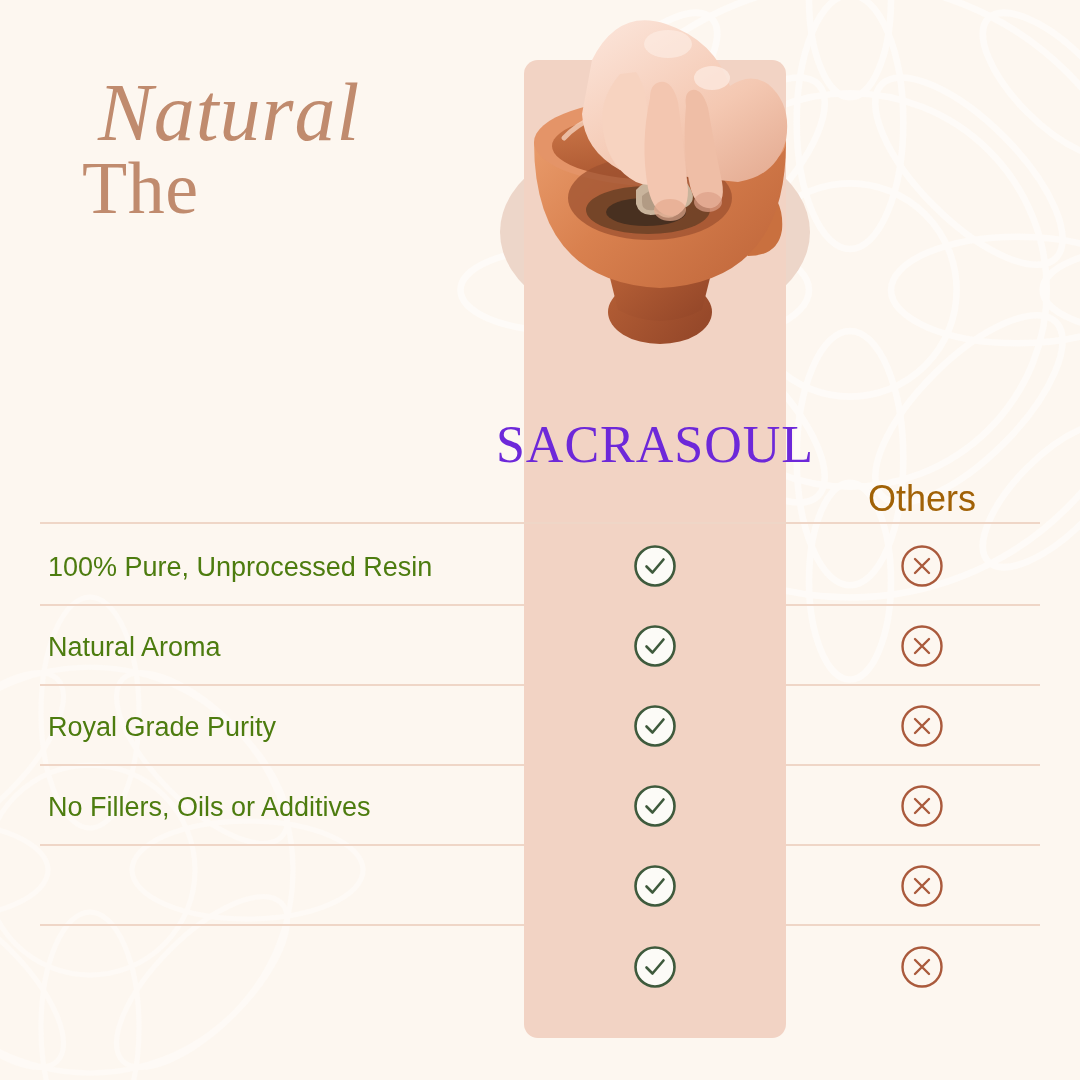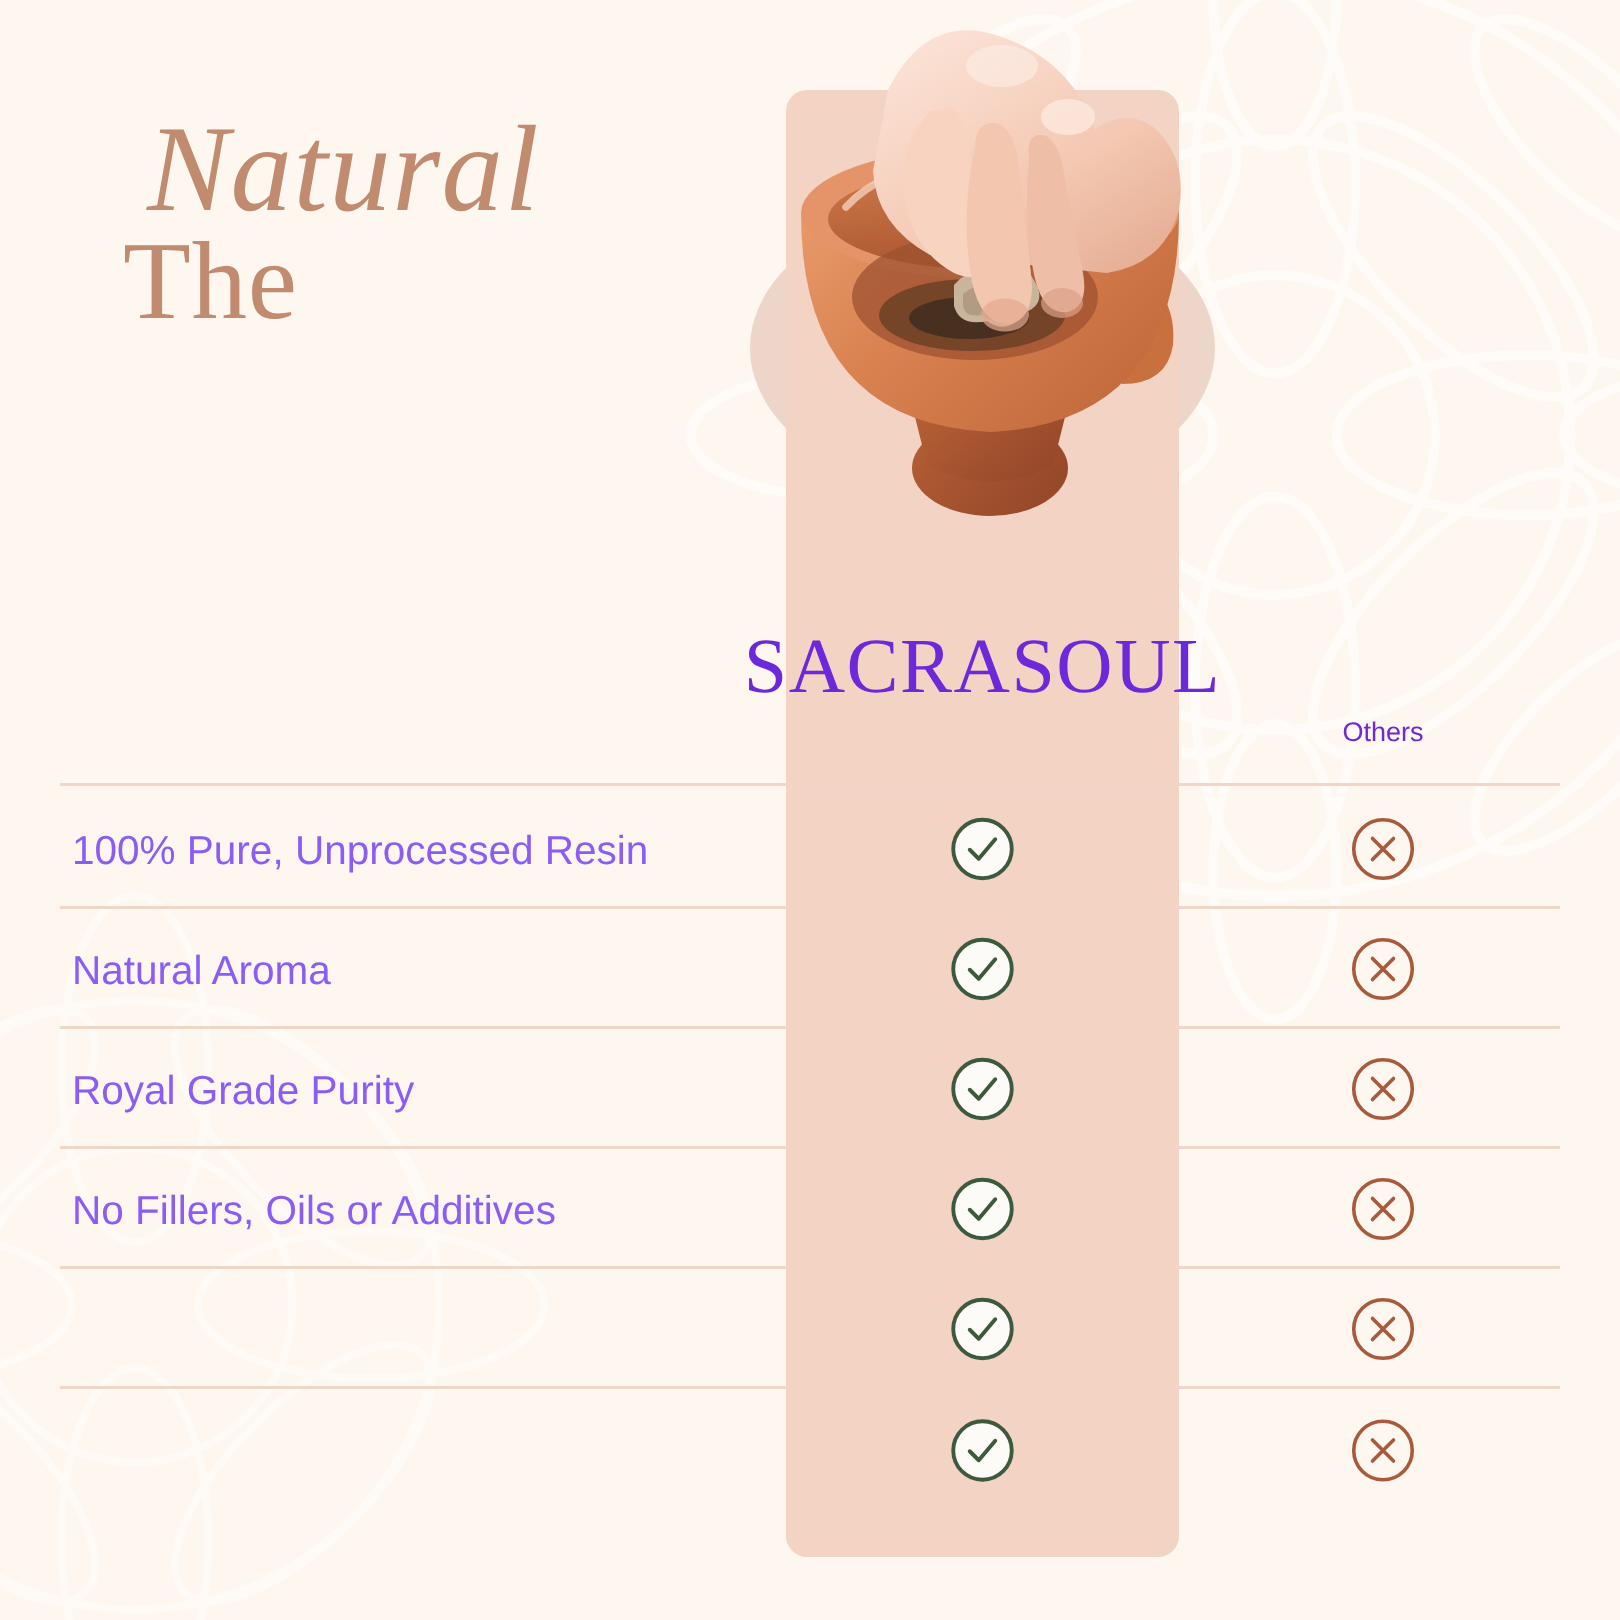--- a/index.html
+++ b/index.html
@@ -75,22 +75,22 @@
     color:#6d28d9;
     white-space:nowrap;
   }
 
   
   #others-header {
     position:absolute;
     left:822px; top:478px;
     width:200px;
     text-align:center;
-    font-size:18px;
-    color:#6d28d9;
+    font-size:36px;
+    color:#a16207;
     font-family:"Liberation Sans", sans-serif;
   }
   .table-divider {
     position:absolute;
     left:40px;
     width:1000px;
     height:2px;
     background:#EFD6C7;
   }
   .divider-under-column {
@@ -105,21 +105,21 @@
     position:absolute;
     left:0;
     width:1080px;
     height:80px;
   }
   .feature-label {
     position:absolute;
     left:48px;
     width:450px;
     font-size:27px;
-    color:#8b5cf6;
+    color:#4d7c0f;
     line-height:1.32;
     font-family:"Liberation Sans", sans-serif;
   }
   .feature-label.two-line { line-height:1.30; }
 
   .mark-cell {
     position:absolute;
     width:46px; height:46px;
   }
   .mark-sacrasoul { left:632px; }

